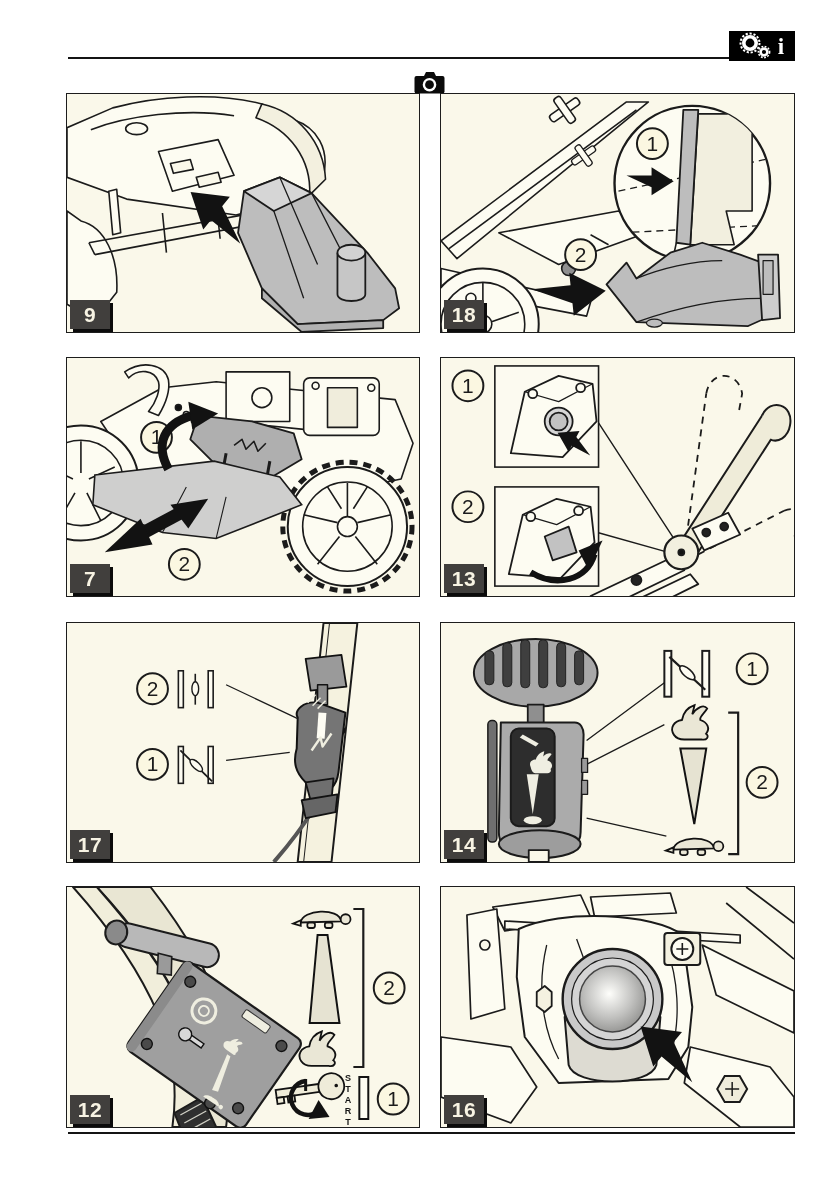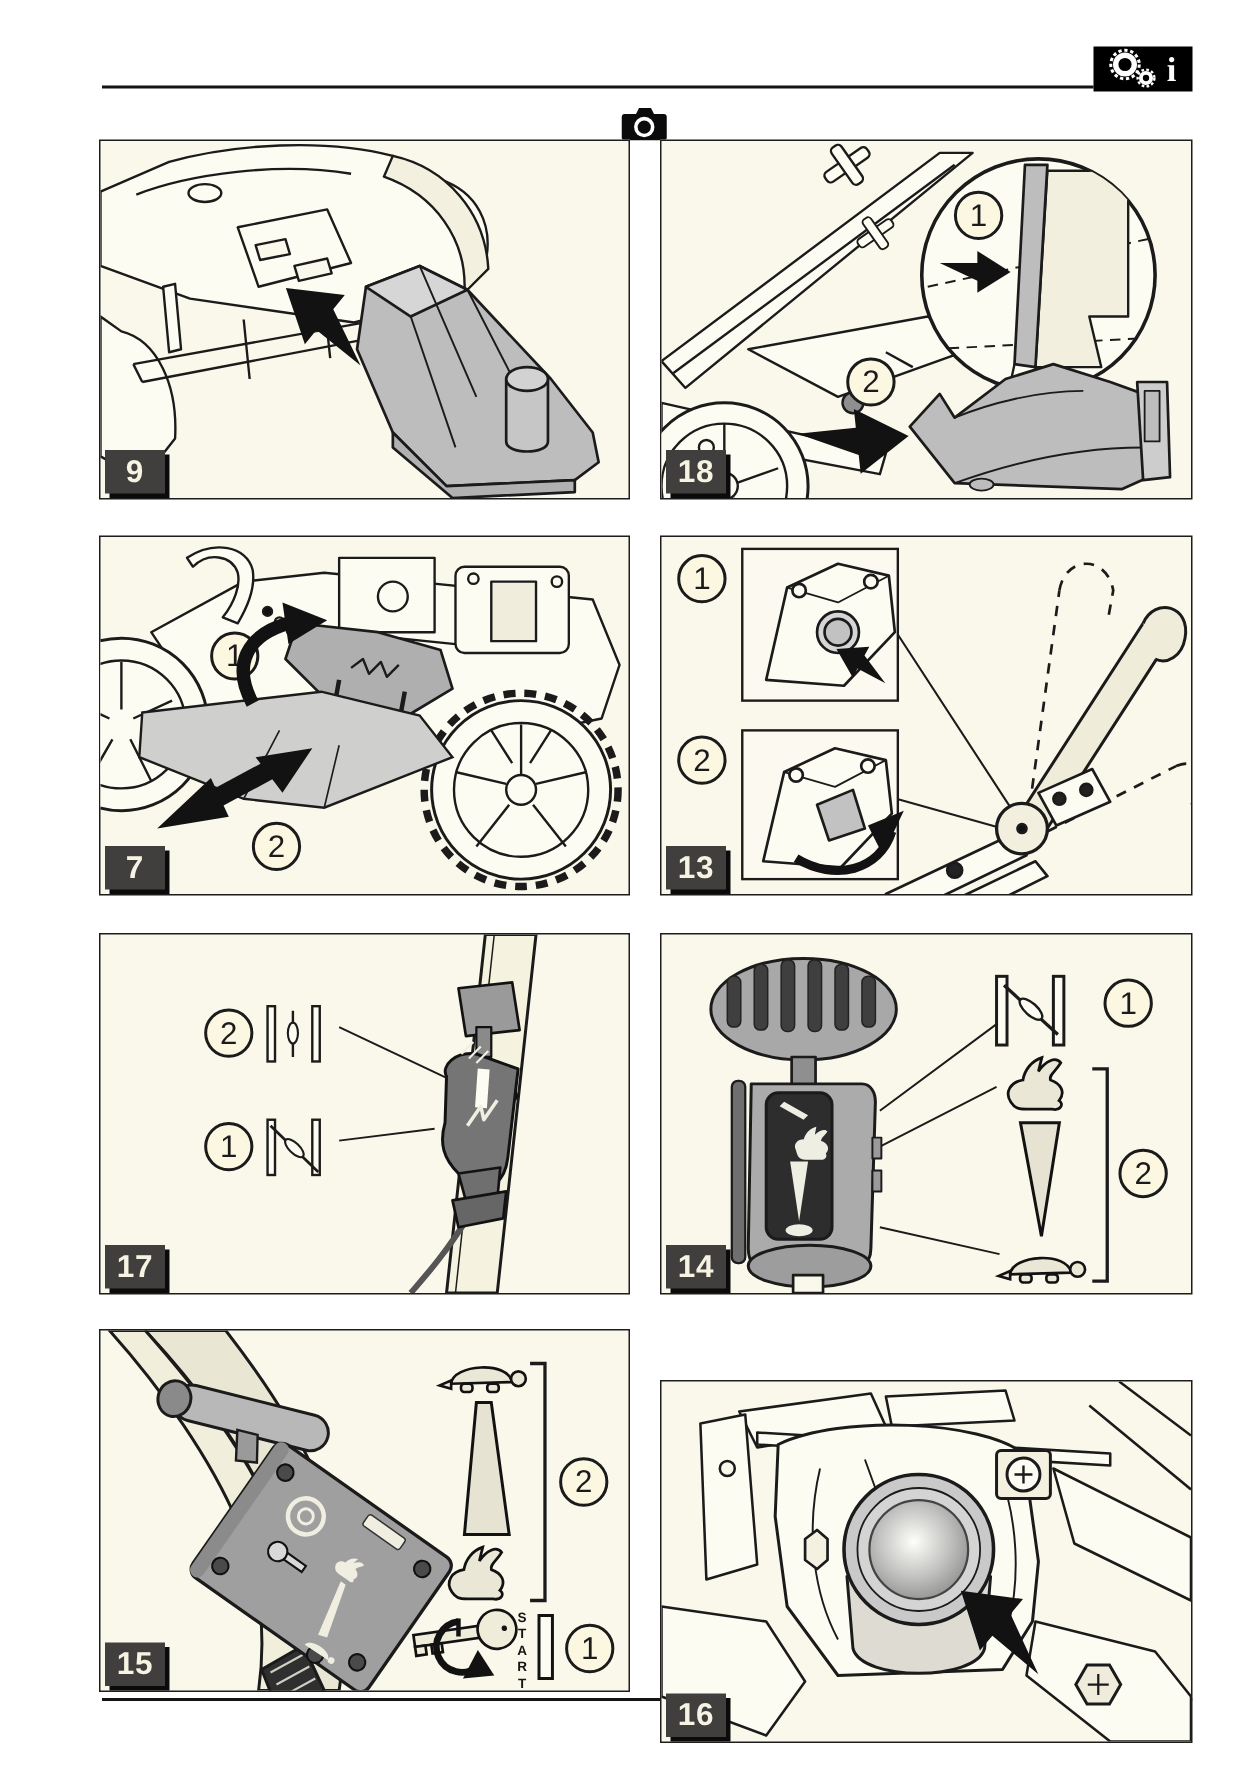--- a/index.html
+++ b/index.html
@@ -427,24 +427,24 @@
       <polygon points="264,230 243,232 253,213" fill="#121212"></polygon>
       <path d="M240,192 L240,204" stroke="#121212" stroke-width="3" fill="none"></path>
     </g>
     <rect x="294" y="190" width="9" height="42" fill="#fdfcf2" stroke="#121212" stroke-width="2"></rect>
     <g>
       <circle cx="328" cy="212" r="15.5" fill="#fbf7e1" stroke="#1b1b1b" stroke-width="2"></circle>
       <text class="badge-t" x="328" y="219" text-anchor="middle" font-size="21" fill="#1b1b1b">1</text>
     </g>
   </svg>
   <div class="start-vert">START</div>
-  <div class="numlab">15</div>
-</div>
-
-<div class="panel" style="left:440px;top:920px;width:355px;height:242px;padding-left:20px;">
+  <div class="numlab">12</div>
+</div>
+
+<div class="panel" style="left:440px;top:886px;width:355px;height:242px;padding-left:20px;">
   <svg class="fig" viewBox="0 0 354 240" preserveAspectRatio="none">
     <defs>
       <radialGradient id="g16" cx="45%" cy="42%" r="65%">
         <stop offset="0" stop-color="#fefefb"></stop>
         <stop offset="0.55" stop-color="#c2c2c0"></stop>
         <stop offset="1" stop-color="#8c8c8a"></stop>
       </radialGradient>
     </defs>
     <g stroke="#1b1b1b" stroke-width="1.7" fill="#fdfcf2" stroke-linejoin="round">
       <path d="M286,16 L354,72 M306,0 L354,36" fill="none"></path>

